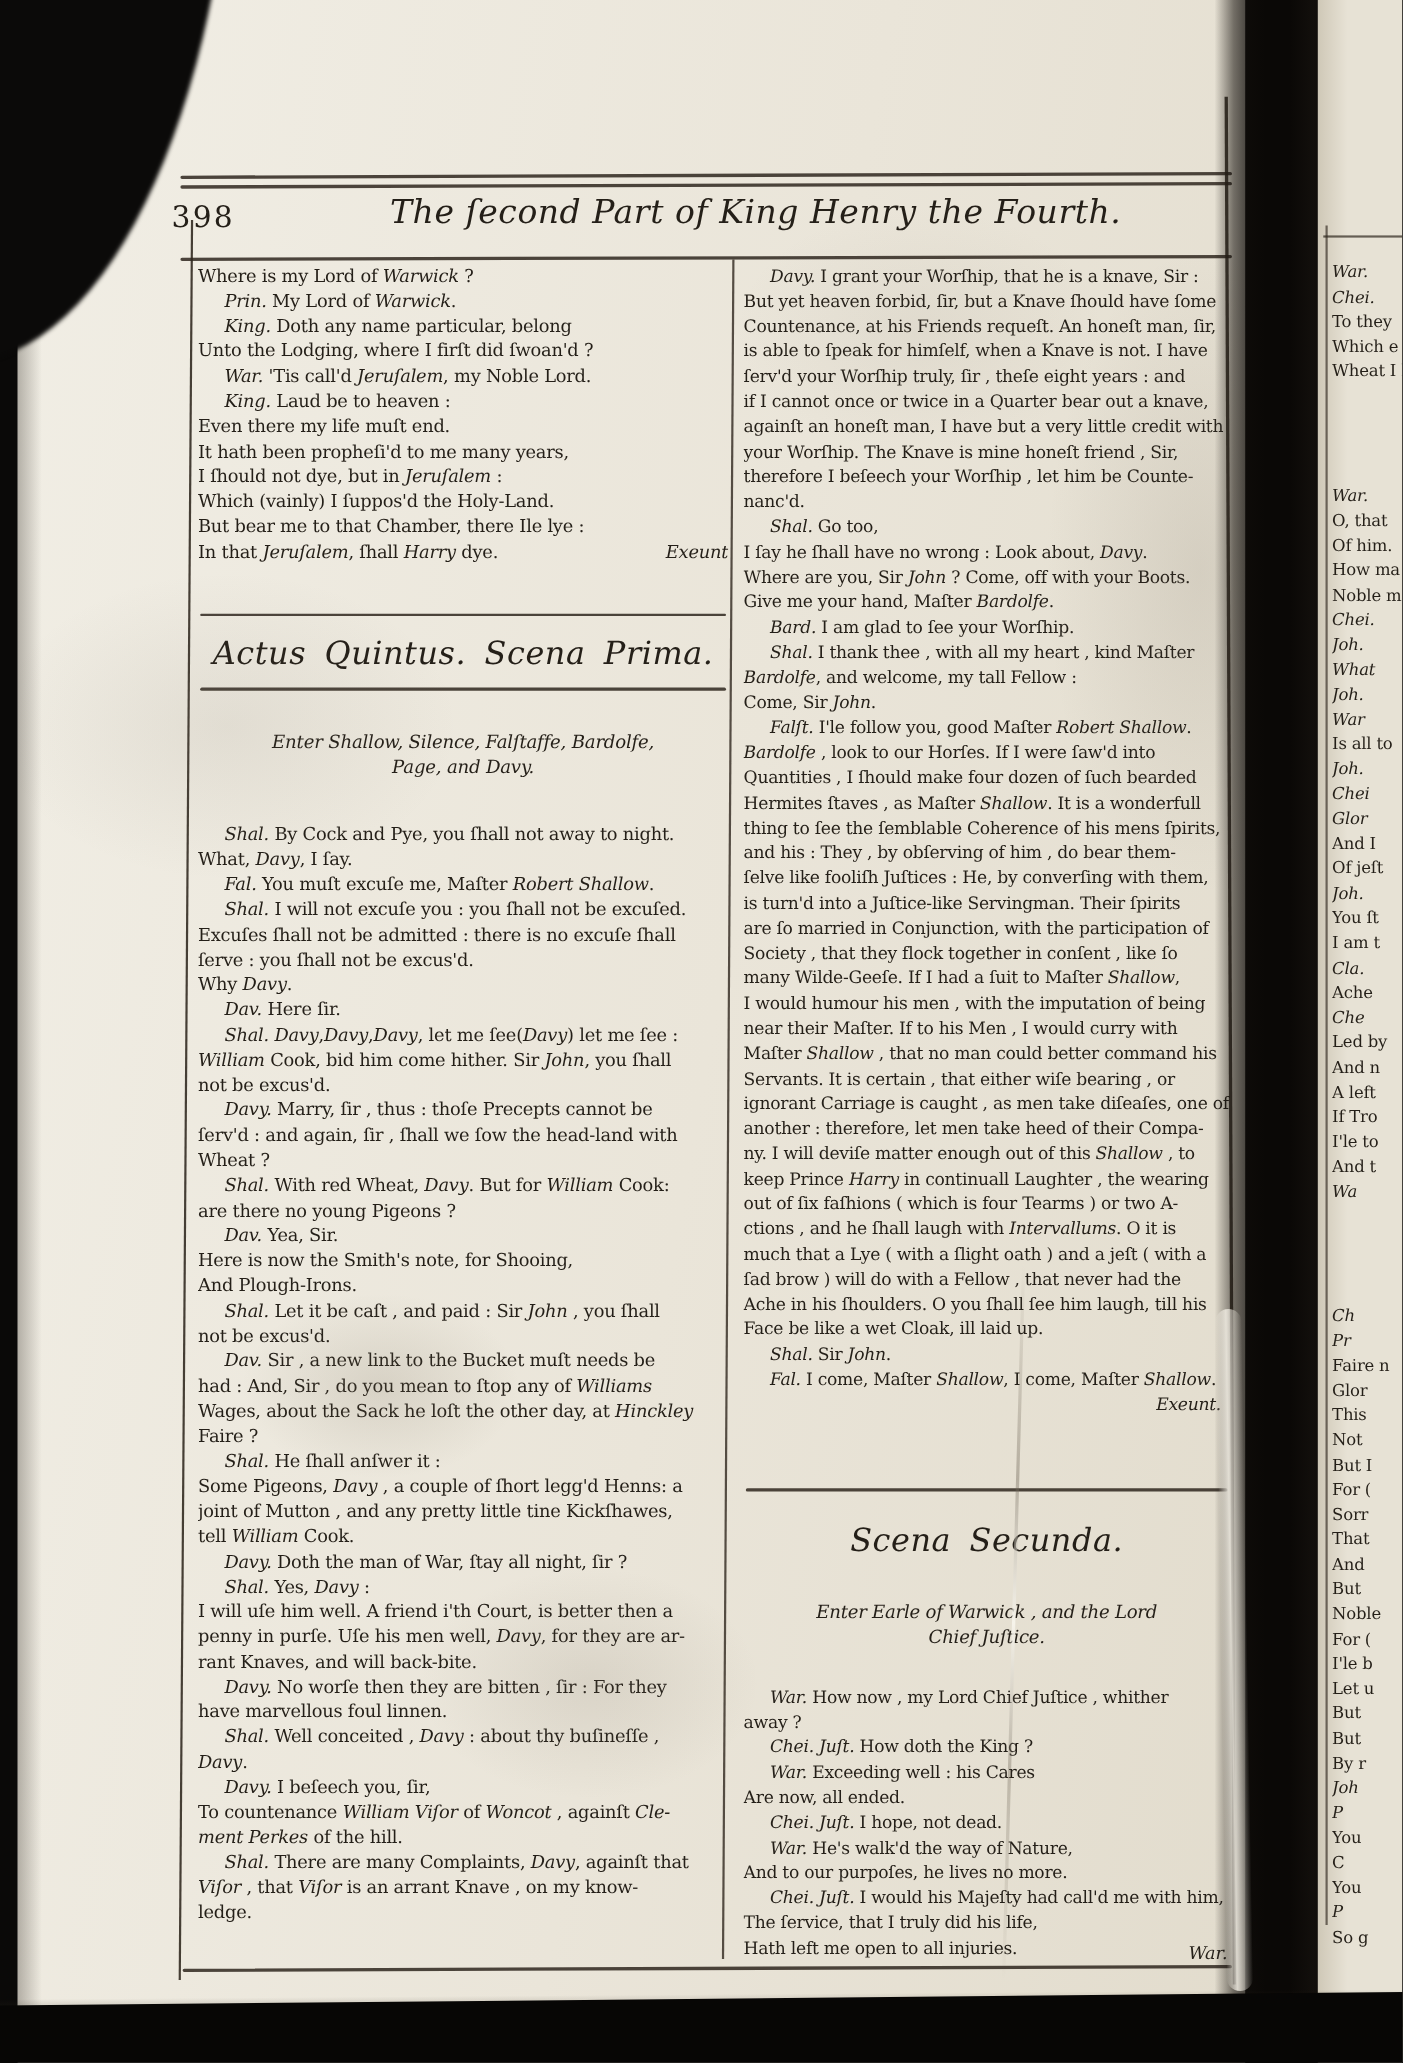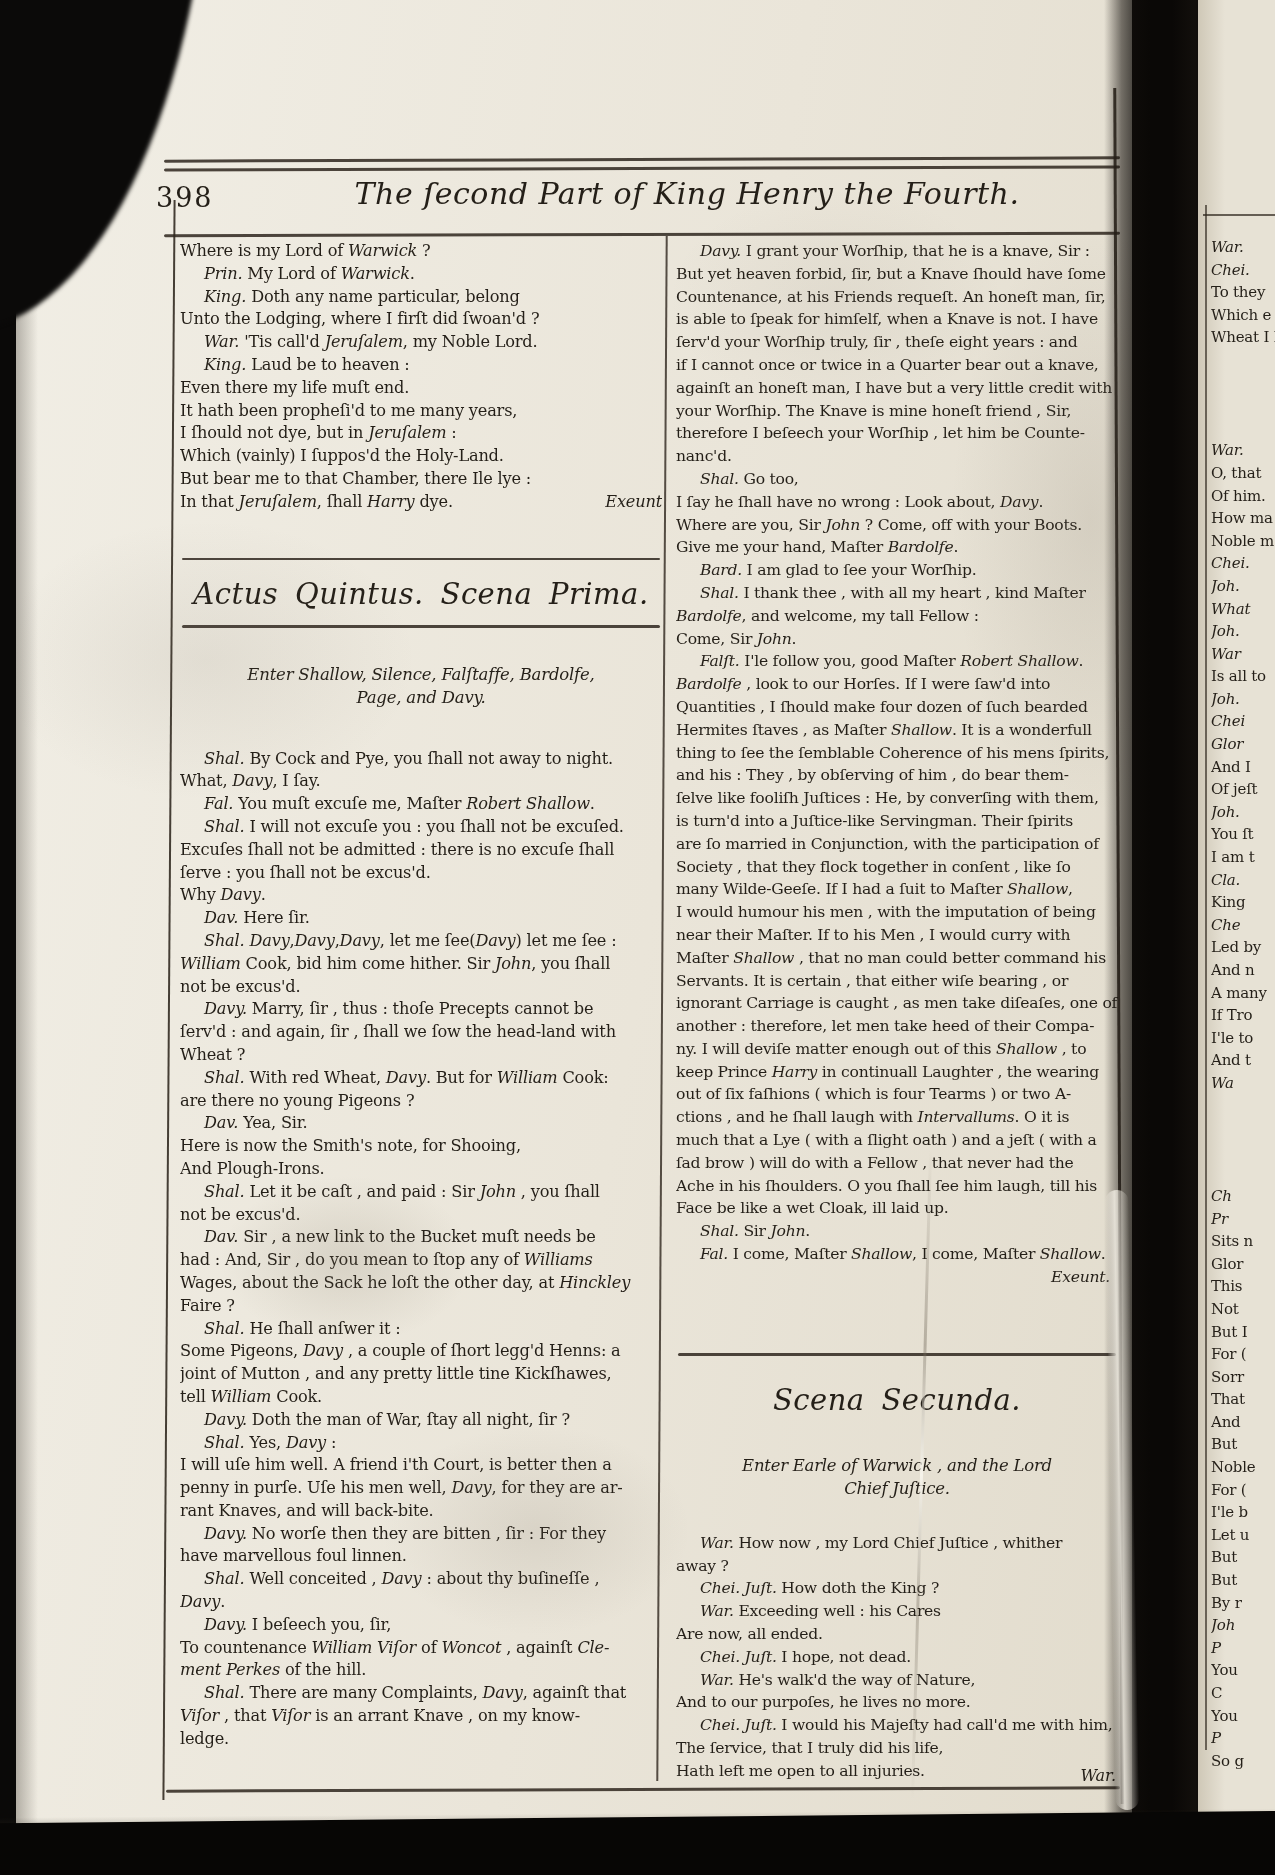--- a/index.html
+++ b/index.html
@@ -294,36 +294,36 @@
       <div class="frag-line"><span>Is all to</span></div>
       <div class="frag-line"><i>Joh.</i></div>
       <div class="frag-line"><i>Chei</i></div>
       <div class="frag-line"><i>Glor</i></div>
       <div class="frag-line"><span>And I</span></div>
       <div class="frag-line"><span>Of jeſt</span></div>
       <div class="frag-line"><i>Joh.</i></div>
       <div class="frag-line"><span>You ſt</span></div>
       <div class="frag-line"><span>I am t</span></div>
       <div class="frag-line"><i>Cla.</i></div>
-      <div class="frag-line"><span>King</span></div>
+      <div class="frag-line"><span>Ache</span></div>
       <div class="frag-line"><i>Che</i></div>
       <div class="frag-line"><span>Led by</span></div>
       <div class="frag-line"><span>And n</span></div>
-      <div class="frag-line"><span>A many</span></div>
+      <div class="frag-line"><span>A left</span></div>
       <div class="frag-line"><span>If Tro</span></div>
       <div class="frag-line"><span>I'le to</span></div>
       <div class="frag-line"><span>And t</span></div>
       <div class="frag-line"><i>Wa</i></div>
       <div class="frag-line">&nbsp;</div>
       <div class="frag-line">&nbsp;</div>
       <div class="frag-line">&nbsp;</div>
       <div class="frag-line">&nbsp;</div>
       <div class="frag-line"><i>Ch</i></div>
       <div class="frag-line"><i>Pr</i></div>
-      <div class="frag-line"><span>Sits n</span></div>
+      <div class="frag-line"><span>Faire n</span></div>
       <div class="frag-line"><span>Glor</span></div>
       <div class="frag-line"><span>This</span></div>
       <div class="frag-line"><span>Not</span></div>
       <div class="frag-line"><span>But I</span></div>
       <div class="frag-line"><span>For (</span></div>
       <div class="frag-line"><span>Sorr</span></div>
       <div class="frag-line"><span>That</span></div>
       <div class="frag-line"><span>And</span></div>
       <div class="frag-line"><span>But</span></div>
       <div class="frag-line"><span>Noble</span></div>

